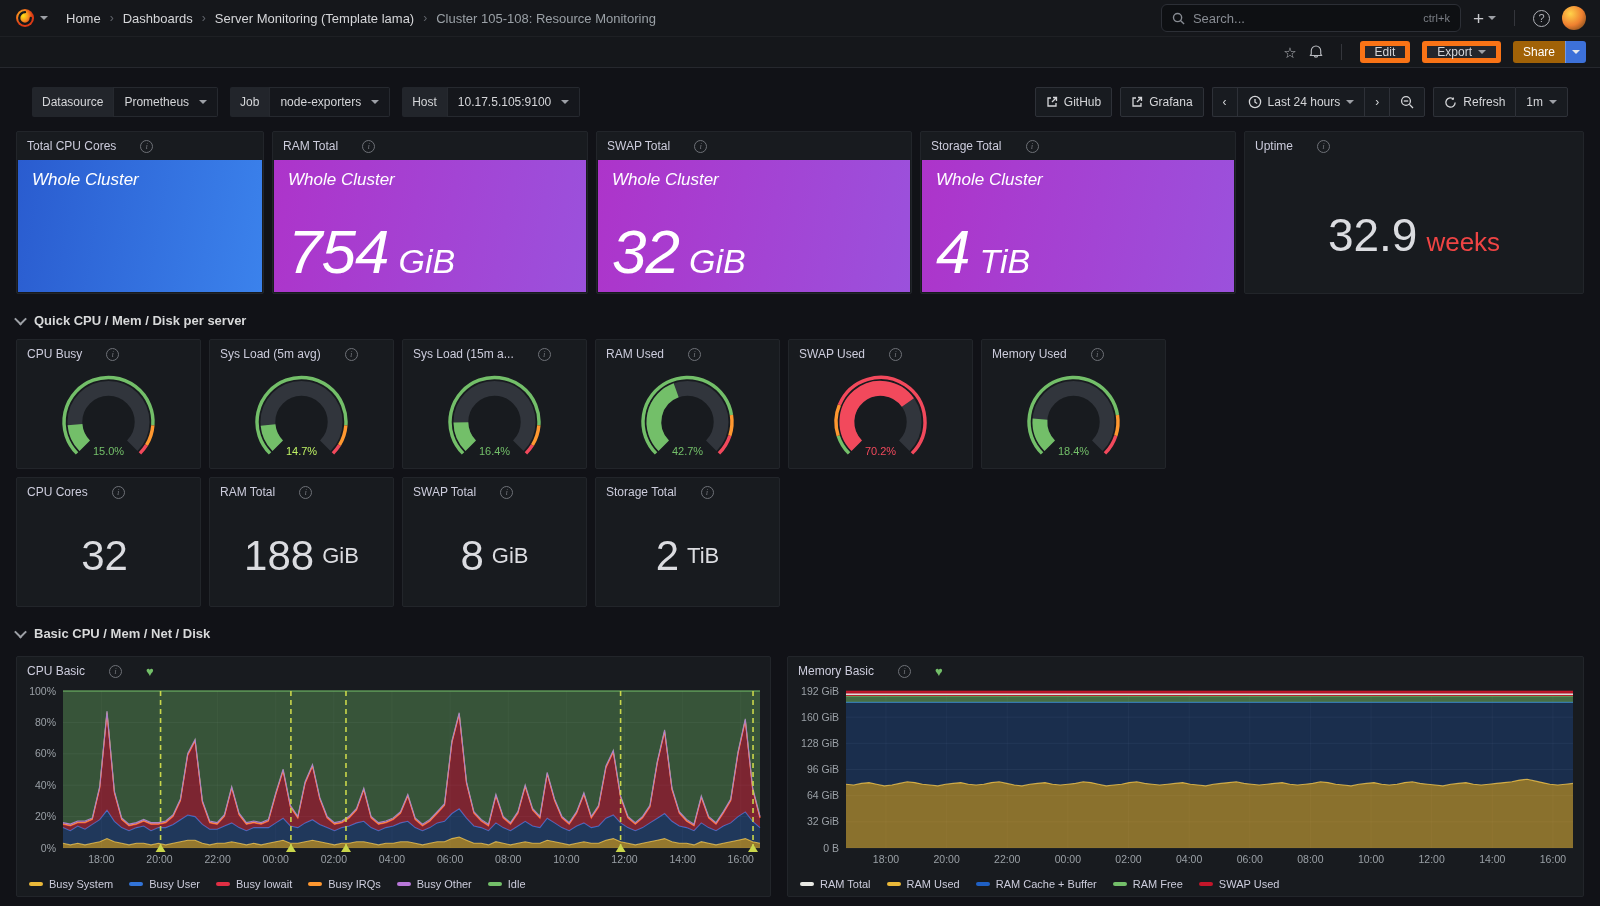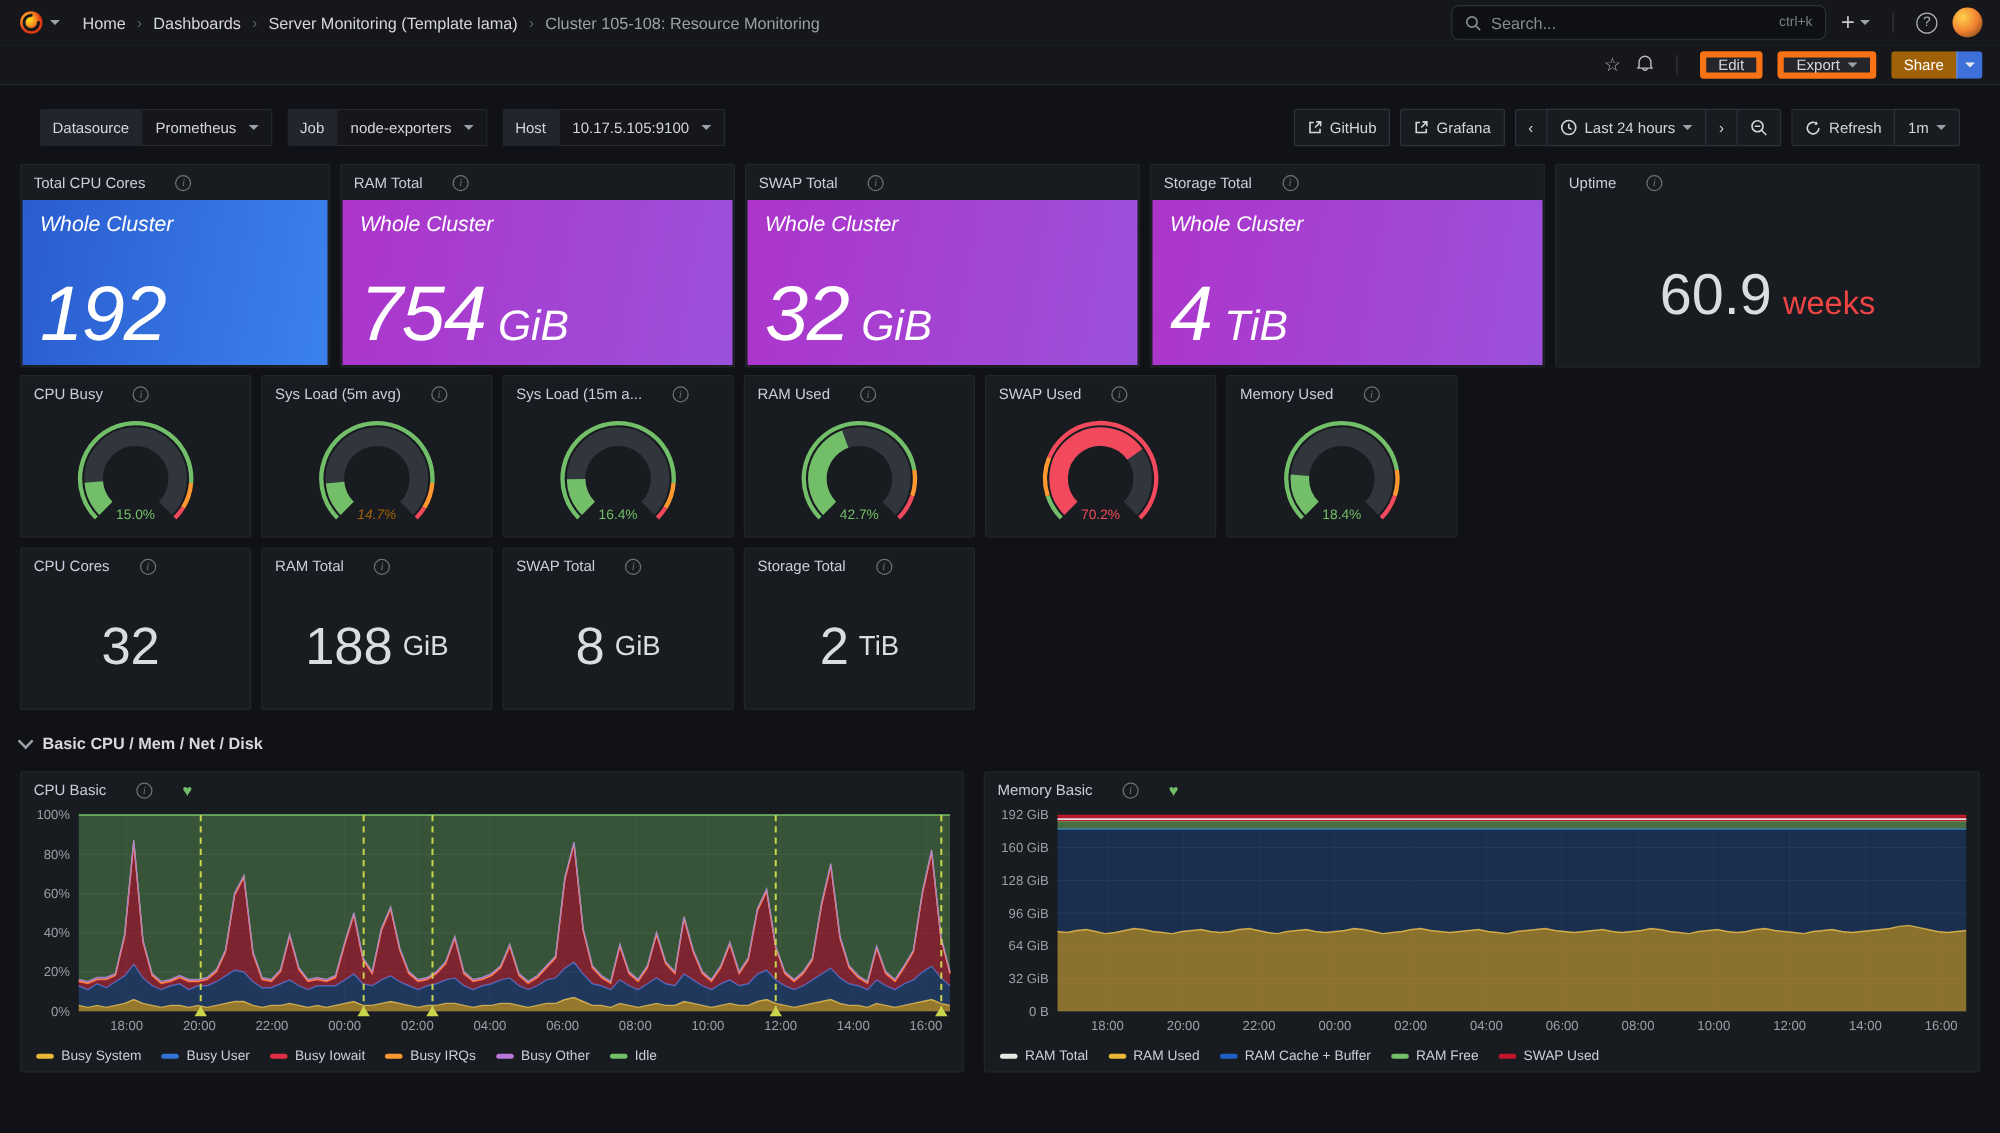--- a/index.html
+++ b/index.html
@@ -225,21 +225,20 @@
   </div>
 
   <div class="row-bigstats">
     <div class="panel">
       <div class="panel-header">
           <span>Total CPU Cores</span>
           <span class="info-icon">i</span>
         </div>
       <div class="bigstat-body" style="background: linear-gradient(100deg, rgb(42, 92, 207), rgb(59, 130, 236));">
         <div class="bs-label">Whole Cluster</div>
-        <div class="bs-value"><span>192</span><span class="bs-unit"></span></div>
       </div>
     </div>
     <div class="panel">
       <div class="panel-header">
           <span>RAM Total</span>
           <span class="info-icon">i</span>
         </div>
       <div class="bigstat-body" style="background: linear-gradient(100deg, rgb(173, 52, 202), rgb(155, 81, 220));">
         <div class="bs-label">Whole Cluster</div>
         <div class="bs-value"><span>754</span><span class="bs-unit">GiB</span></div>
@@ -264,26 +263,30 @@
         <div class="bs-label">Whole Cluster</div>
         <div class="bs-value"><span>4</span><span class="bs-unit">TiB</span></div>
       </div>
     </div>
     <div class="panel">
       <div class="panel-header">
           <span>Uptime</span>
           <span class="info-icon">i</span>
         </div>
       <div class="uptime-body">
-        <span class="up-value">60.9</span>
+        <span class="up-value">32.9</span>
         <span class="up-unit">weeks</span>
       </div>
     </div>
   </div>
 
+  <div class="section-header">
+    <span class="chev"></span>
+    <span>Quick CPU / Mem / Disk per server</span>
+  </div>
 
   <div class="row-gauges">
     <div class="panel">
       <div class="panel-header">
           <span>CPU Busy</span>
           <span class="info-icon">i</span>
         </div>
       <div class="gauge-body">
           <svg viewBox="0 0 177 100" preserveAspectRatio="xMidYMid meet">
             <path d="M 56.68 87.82 A 45 45 0 1 1 133.36 59.53" fill="none" stroke="#73bf69" stroke-width="3.5"></path>
@@ -301,21 +304,21 @@
           <span class="info-icon">i</span>
         </div>
       <div class="gauge-body">
           <svg viewBox="0 0 177 100" preserveAspectRatio="xMidYMid meet">
             <path d="M 56.68 87.82 A 45 45 0 1 1 133.36 59.53" fill="none" stroke="#73bf69" stroke-width="3.5"></path>
             <path d="M 133.36 59.53 A 45 45 0 0 1 126.87 79.51" fill="none" stroke="#ff9830" stroke-width="3.5"></path>
             <path d="M 126.87 79.51 A 45 45 0 0 1 120.32 87.82" fill="none" stroke="#f2495c" stroke-width="3.5"></path>
             <path d="M 64.46 80.04 A 34 34 0 1 1 112.54 80.04" fill="none" stroke="#31353c" stroke-width="15"></path>
             <path d="M 64.46 80.04 A 34 34 0 0 1 54.65 59.15" fill="none" stroke="#73bf69" stroke-width="15"></path>
           </svg>
-          <div class="gauge-value" style="color: #a16207; font-style: italic;">14.7%</div>
+          <div class="gauge-value" style="color: #bef264;">14.7%</div>
         </div>
     </div>
     <div class="panel">
       <div class="panel-header">
           <span>Sys Load (15m a...</span>
           <span class="info-icon">i</span>
         </div>
       <div class="gauge-body">
           <svg viewBox="0 0 177 100" preserveAspectRatio="xMidYMid meet">
             <path d="M 56.68 87.82 A 45 45 0 1 1 133.36 59.53" fill="none" stroke="#73bf69" stroke-width="3.5"></path>

